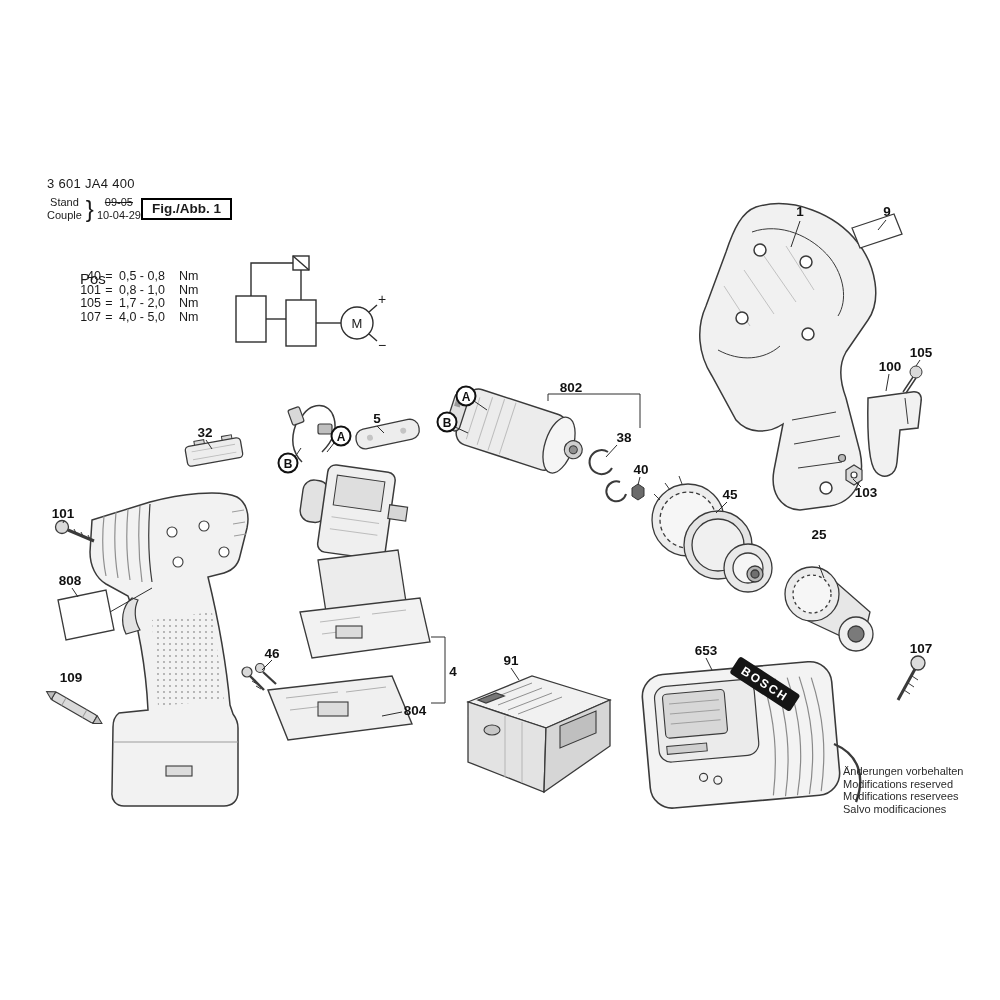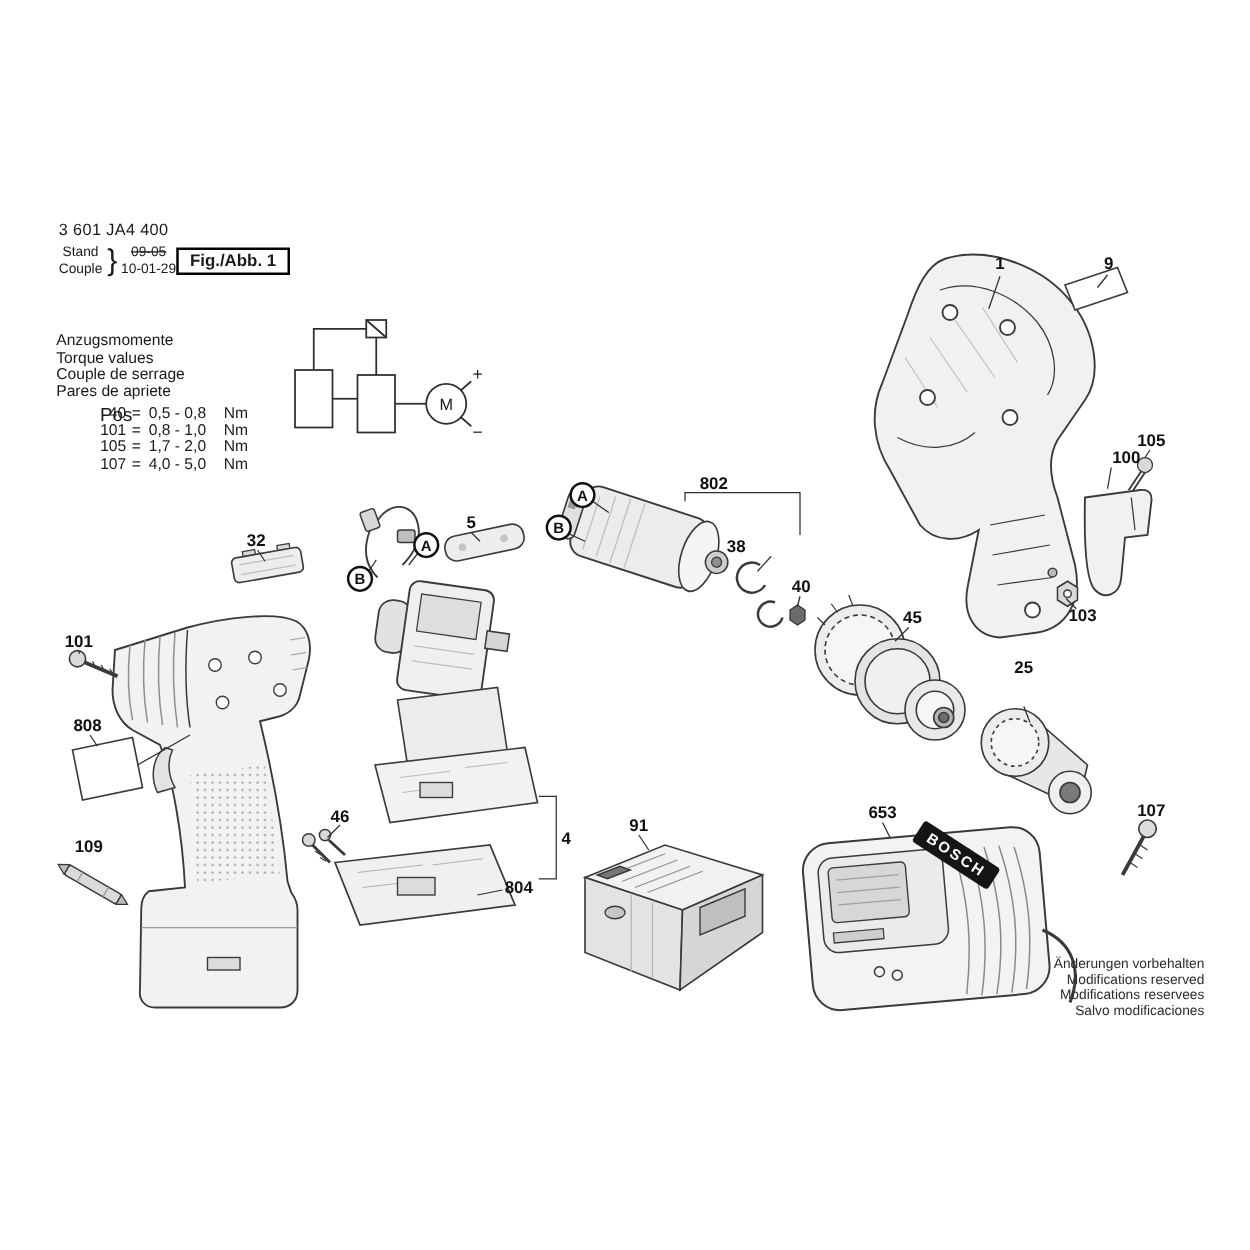--- a/index.html
+++ b/index.html
@@ -32,21 +32,21 @@
   .t-unit { text-align:left; }
 
   
   .callout { position:absolute; transform:translate(-50%,-50%); font-weight:bold;
              font-size:13.5px; color:#111; white-space:nowrap; z-index:5; }
   .callout.circled { width:21px; height:21px; border:2px solid #111; border-radius:50%;
                      background:#fff; display:flex; align-items:center; justify-content:center;
                      font-size:12px; }
 
   
-  #footer-block { position:absolute; left:843px; top:765px;text-align:right; }
+  #footer-block { position:absolute; left:843px; top:765px; }
   #footer-block div { font-size:11px; line-height:12.5px; color:#2b2b2b; }
 </style>
 </head>
 <body>
 
 <div id="page">
 
   <svg class="stage" width="1000" height="1000" viewBox="0 0 1000 1000">
     <defs>
       <pattern id="dots" width="6" height="6" patternUnits="userSpaceOnUse">
@@ -284,33 +284,27 @@
   <div id="header-block">
     <div class="part-number">3 601 JA4 400</div>
     <div class="stand-issue">
       <div class="si-labels">
         <div>Stand</div>
         <div>Couple</div>
       </div>
       <div class="si-brace">}</div>
       <div class="si-values">
         <div class="struck">09-05</div>
-        <div>10-01-29</div>
+        <div>10-04-29</div>
       </div>
       <div class="fig-box">Fig./Abb. 1</div>
     </div>
   </div>
 
   <div id="torque-block">
-    <div id="torque-titles">
-        <div>Anzugsmomente</div>
-        <div>Torque values</div>
-        <div>Couple de serrage</div>
-        <div>Pares de apriete</div>
-      </div>
     <div id="torque-rows">
       <span id="pos-label">Pos</span>
     <div class="trow">
           <span class="t-pos">40</span>
           <span class="t-eq">=</span>
           <span class="t-rng">0,5 - 0,8</span>
           <span class="t-unit">Nm</span>
         </div>
         <div class="trow">
           <span class="t-pos">101</span>
@@ -336,27 +330,27 @@
   <div id="footer-block">
       <div>Änderungen vorbehalten</div>
       <div>Modifications reserved</div>
       <div>Modifications reservees</div>
       <div>Salvo modificaciones</div>
     </div>
 
 <div class="callout" style="left: 800px; top: 211px;">1</div>
     <div class="callout" style="left: 887px; top: 211px;">9</div>
     <div class="callout" style="left: 921px; top: 352px;">105</div>
-    <div class="callout" style="left: 890px; top: 366px; margin-left: 11px;">100</div>
+    <div class="callout" style="left: 890px; top: 366px;">100</div>
     <div class="callout" style="left: 866px; top: 492px; text-align: center;">103</div>
     <div class="callout" style="left: 730px; top: 494px;">45</div>
     <div class="callout" style="left: 819px; top: 534px;">25</div>
     <div class="callout" style="left: 921px; top: 648px;">107</div>
     <div class="callout" style="left: 571px; top: 387px;">802</div>
-    <div class="callout" style="left: 589px; top: 437px; text-align: right;">38</div>
+    <div class="callout" style="left: 624px; top: 437px; text-align: right;">38</div>
     <div class="callout" style="left: 641px; top: 469px;">40</div>
     <div class="callout circled" style="left: 466px; top: 396px;">A</div>
     <div class="callout circled" style="left: 447px; top: 422px;">B</div>
     <div class="callout" style="left: 377px; top: 418px;">5</div>
     <div class="callout circled" style="left: 341px; top: 436px;">A</div>
     <div class="callout circled" style="left: 288px; top: 463px;">B</div>
     <div class="callout" style="left: 205px; top: 432px;">32</div>
     <div class="callout" style="left: 63px; top: 513px;">101</div>
     <div class="callout" style="left: 70px; top: 580px;">808</div>
     <div class="callout" style="left: 71px; top: 677px;">109</div>

